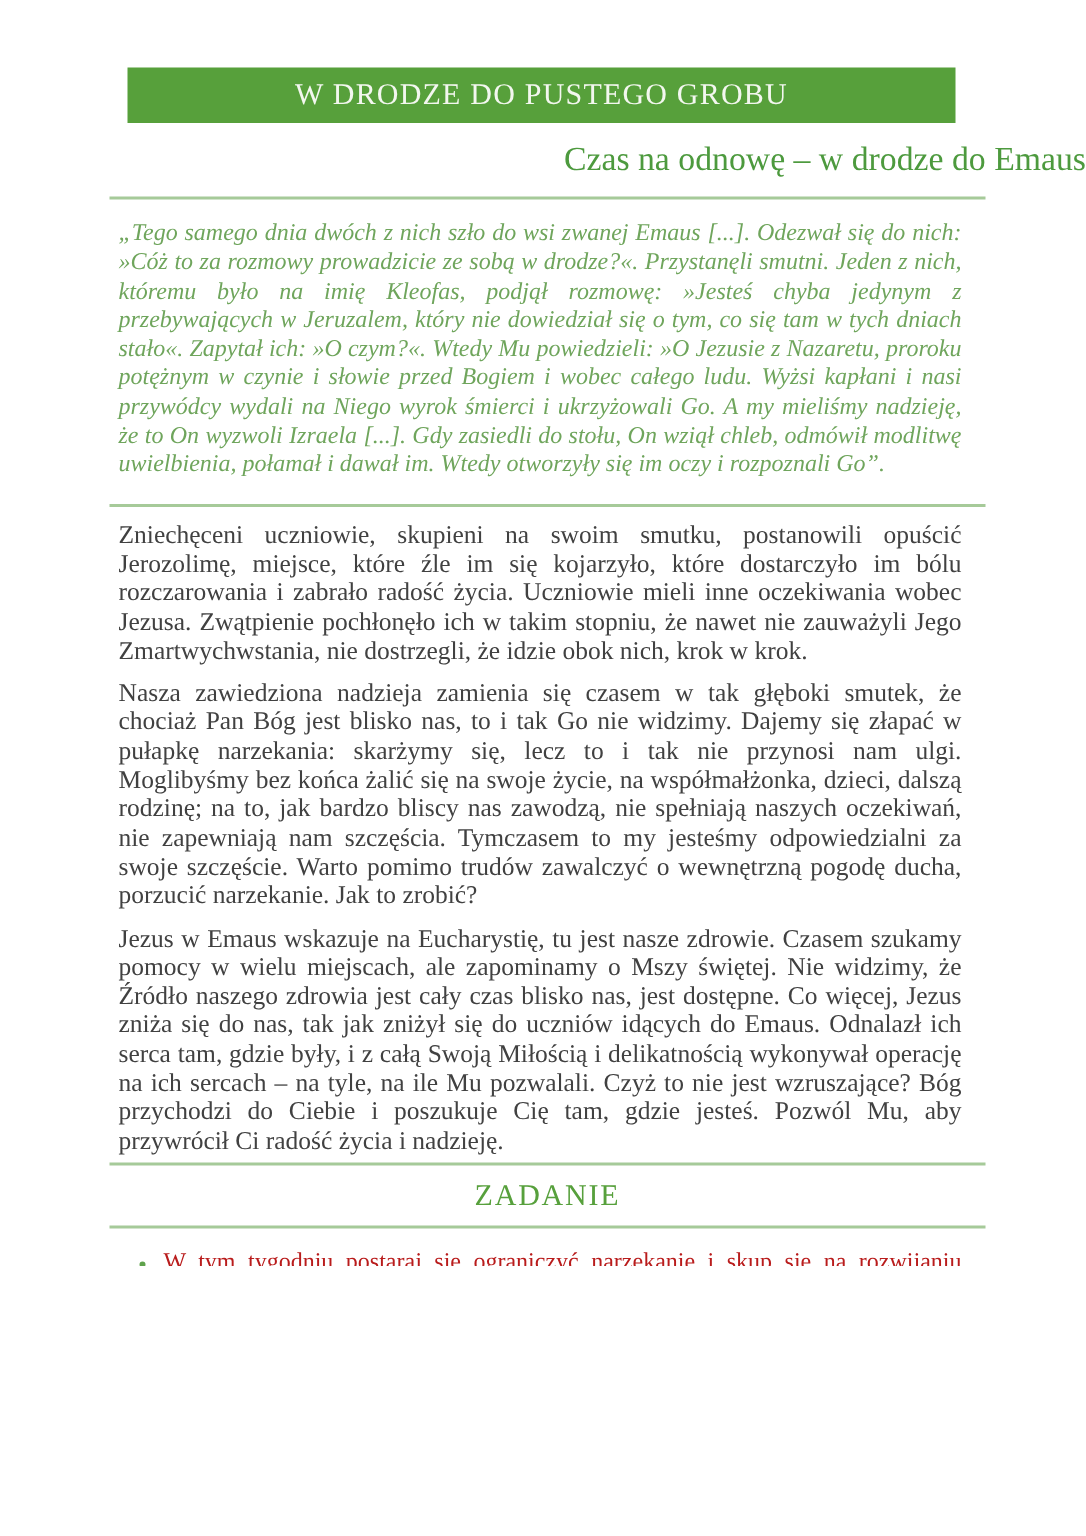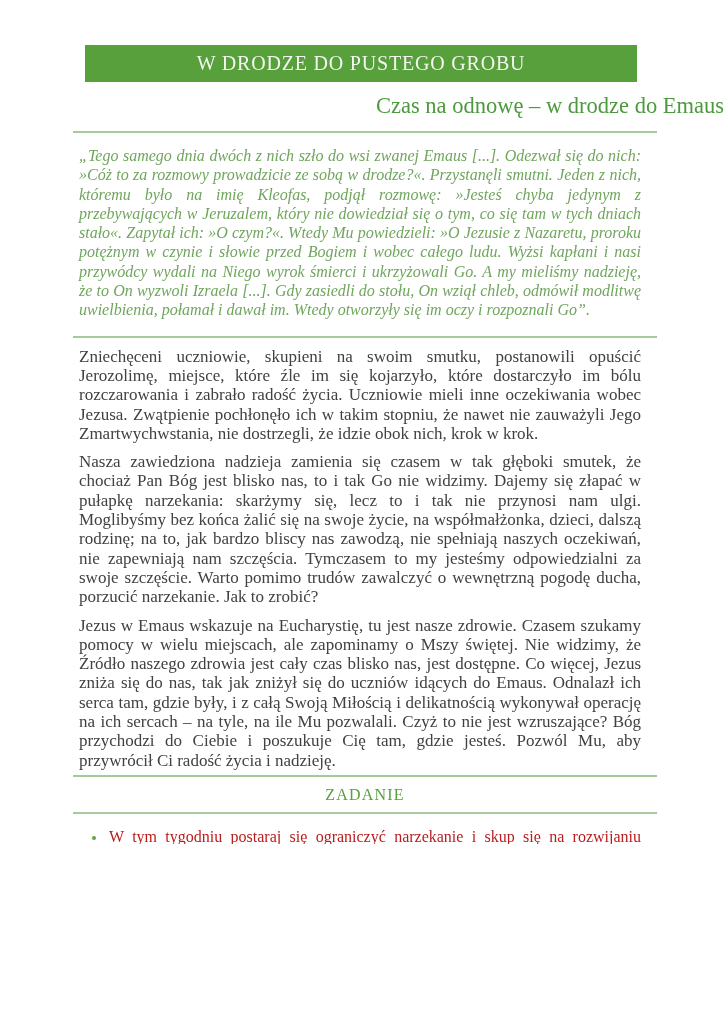--- a/index.html
+++ b/index.html
@@ -65,21 +65,21 @@
   }
   .task-header {
     margin: 5px 67px 0 73px;
     border-top: 2px solid #a6ca99;
     border-bottom: 2px solid #a6ca99;
     padding: 9px 0 8px 0;
     text-align: center;
   }
   .task-heading {
     color: #57a03c;
-    font-size: 16px;
+    font-size: 20px;
     letter-spacing: 1.2px;
   }
   .task-list {
     margin: 13px 83px 0 79px;
     padding-left: 28px;
     color: #b91c1c;
     font-size: 16px;
     line-height: 19.3px;
     text-align: justify;
   }

